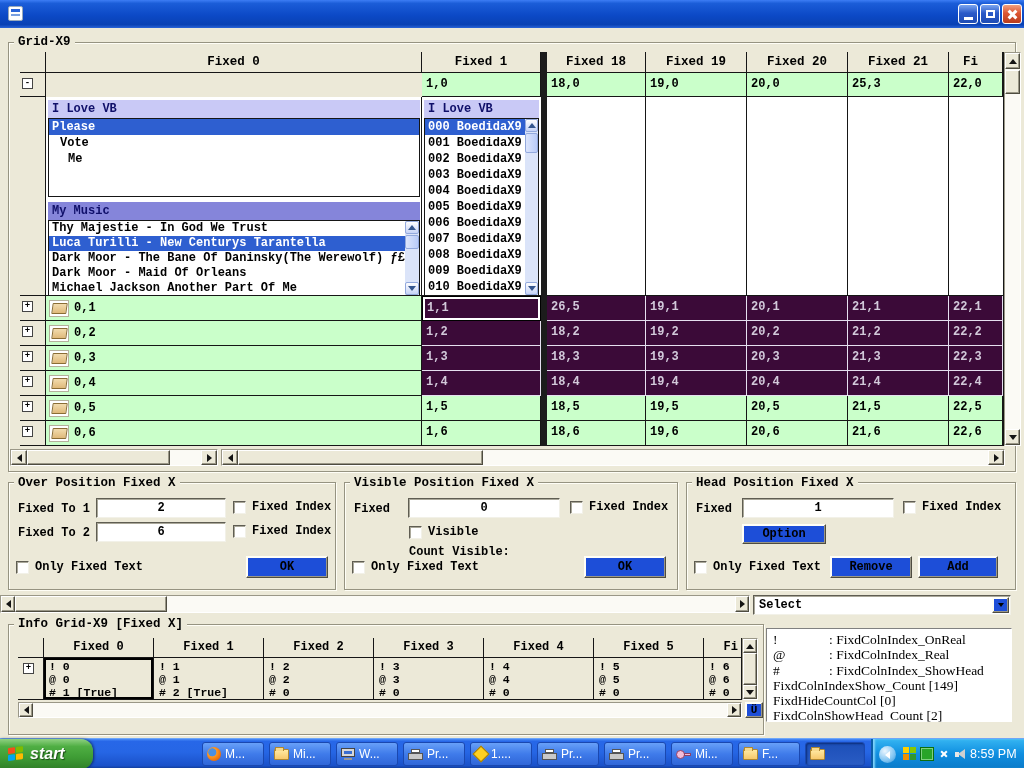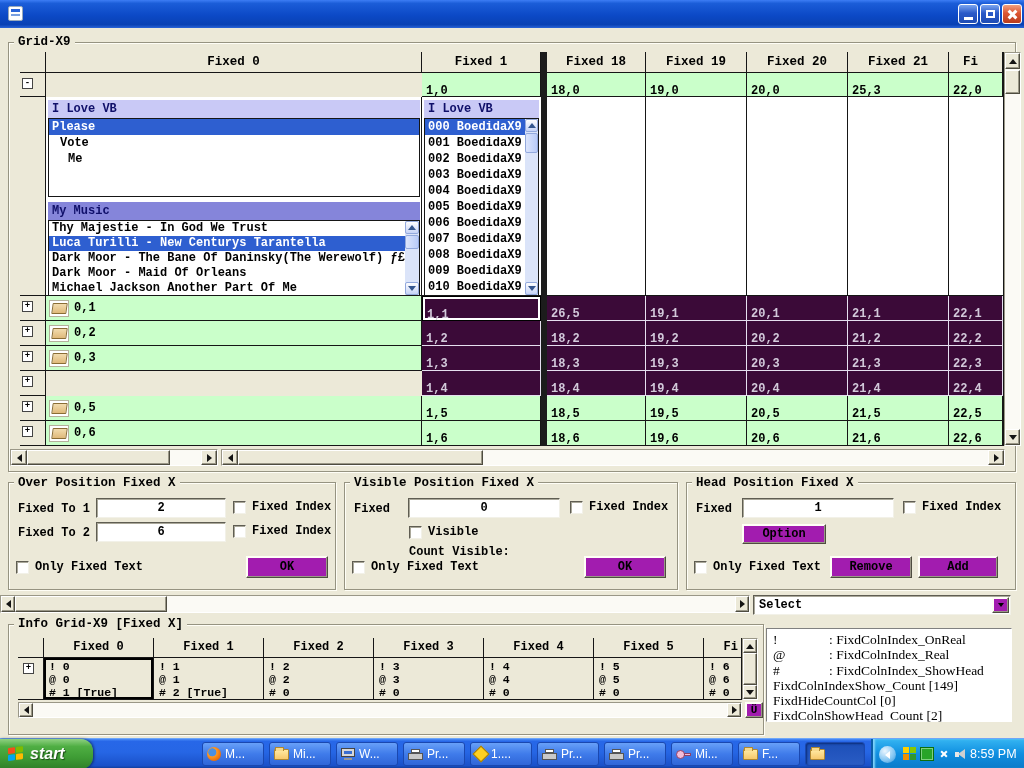--- a/index.html
+++ b/index.html
@@ -28,21 +28,21 @@
   
   .xrh{left:20px;width:26px}.xc0{left:46px;width:376px}.xc1{left:422px;width:119px}
   .xc18{left:547px;width:99px}.xc19{left:646px;width:101px}.xc20{left:747px;width:101px}
   .xc21{left:848px;width:101px}.xc22{left:949px;width:54px}
   .yh{top:52px;height:21px}.yr0{top:73px;height:24px}.yx{top:97px;height:199px}
   .yr1{top:296px;height:25px}.yr2{top:321px;height:25px}.yr3{top:346px;height:25px}
   .yr4{top:371px;height:25px}.yr5{top:396px;height:25px}.yr6{top:421px;height:25px}
   .hcell{position:absolute;background:#ece9d8;border-right:1px solid #161616;border-bottom:1px solid #161616;
     text-align:center;font-size:12.5px;padding-top:3px;overflow:hidden;white-space:nowrap}
   .gc{position:absolute;border-right:1px solid #161616;border-bottom:1px solid #161616;font-size:12px;
-    padding:11px 2px 0 4px;overflow:hidden;white-space:nowrap}
+    padding:4px 2px 0 4px;overflow:hidden;white-space:nowrap}
   .green{background:#caffca}
   .purple{background:#3b0a38;color:#d2c9da;border-right-color:#e6dff0;border-bottom-color:#e6dff0}
   .selcell{border:1px solid #000;box-shadow:inset 0 0 0 2px #fff}
   .c0c{display:flex;align-items:center;gap:5px;padding:0 0 0 3px}
   .rhc{background:#ece9d8;padding:2px 0 0 2px}
   .exp{display:inline-block;width:11px;height:11px;border:1px solid #444;background:#fff;
     font-size:9px;line-height:9px;text-align:center}
   .icoframe{width:20px;height:17px;background:#fff;border:1px solid #b5b19c;flex:0 0 auto;
     display:flex;align-items:center;justify-content:center}
   .folder{width:15px;height:11px;background:linear-gradient(180deg,#f2dcae,#dfb97a);border:1px solid #8a6d34;
@@ -70,21 +70,21 @@
   .td{border-left:4px solid transparent;border-right:4px solid transparent;border-top:5px solid currentColor}
   .tl{border-top:4px solid transparent;border-bottom:4px solid transparent;border-right:5px solid currentColor}
   .tr{border-top:4px solid transparent;border-bottom:4px solid transparent;border-left:5px solid currentColor}
   
   .lbl{position:absolute;font-size:12px;line-height:14px;white-space:pre}
   .tf{position:absolute;background:#fff;border:1px solid;border-color:#5f5d52 #f2f1e8 #f2f1e8 #5f5d52;
     box-shadow:inset 1px 1px 0 #aaa89a;text-align:center;font-size:12px;line-height:18px;font-weight:bold}
   .chkrow{position:absolute;display:flex;align-items:flex-start;gap:6px;font-size:12px;line-height:13px;white-space:pre}
   .chk{width:13px;height:13px;background:#fff;border:1px solid;border-color:#5f5d52 #f2f1e8 #f2f1e8 #5f5d52;
     box-shadow:inset 1px 1px 0 #aaa89a;flex:0 0 auto}
-  .pbtn{position:absolute;background:#a21caf;border:1px solid;border-color:#fffef6 #4e4c40 #4e4c40 #fffef6;
+  .pbtn{position:absolute;background:#1d4ed8;border:1px solid;border-color:#fffef6 #4e4c40 #4e4c40 #fffef6;
     box-shadow:inset -1px -1px 0 #9a9787,inset 1px 1px 0 #fffef6;font-size:12px;
     display:flex;align-items:center;justify-content:center}
   
   .ixh{left:18px;width:26px}.ix0{left:44px;width:110px}.ix1{left:154px;width:110px}.ix2{left:264px;width:110px}
   .ix3{left:374px;width:110px}.ix4{left:484px;width:110px}.ix5{left:594px;width:110px}.ix6{left:704px;width:38px}
   .iyh{top:638px;height:20px}.iyd{top:658px;height:42px}
   .ic{position:absolute;background:#ece9d8;border-right:1px solid #161616;border-bottom:1px solid #161616;
     font-size:11.5px;line-height:13px;padding:2px 0 0 5px;overflow:hidden;white-space:pre}
   .ih{text-align:center;font-size:12px;padding:3px 0 0 0}
   .icl{display:block}
@@ -285,20 +285,26 @@
       <span>0,3</span>
     </div>
   <div class="gc purple xc1 yr3">1,3</div>
   <div class="gc purple xc18 yr3">18,3</div>
   <div class="gc purple xc19 yr3">19,3</div>
   <div class="gc purple xc20 yr3">20,3</div>
   <div class="gc purple xc21 yr3">21,3</div>
   <div class="gc purple xc22 yr3">22,3</div>
 
   <div class="gc rhc xrh yr4"><span class="exp">+</span></div>
+  <div class="gc green c0c xc0 yr4">
+      <span class="icoframe">
+        <span class="folder"></span>
+      </span>
+      <span>0,4</span>
+    </div>
   <div class="gc purple xc1 yr4">1,4</div>
   <div class="gc purple xc18 yr4">18,4</div>
   <div class="gc purple xc19 yr4">19,4</div>
   <div class="gc purple xc20 yr4">20,4</div>
   <div class="gc purple xc21 yr4">21,4</div>
   <div class="gc purple xc22 yr4">22,4</div>
 
   <div class="gc rhc xrh yr5"><span class="exp">+</span></div>
   <div class="gc green c0c xc0 yr5">
       <span class="icoframe">

